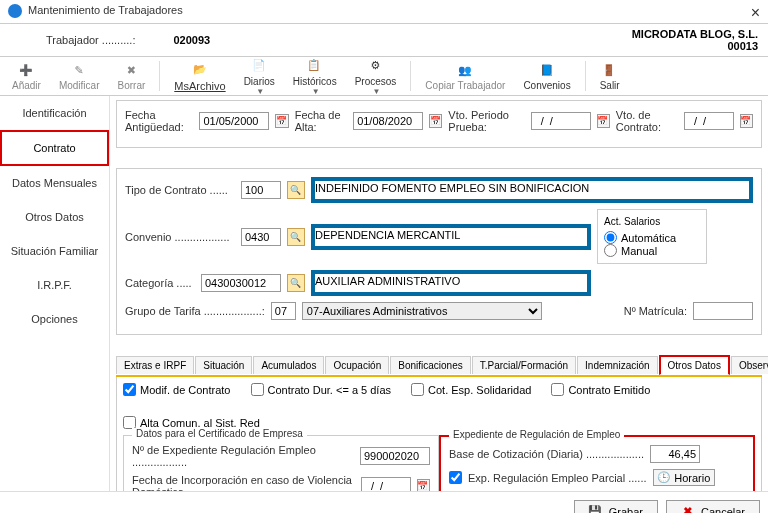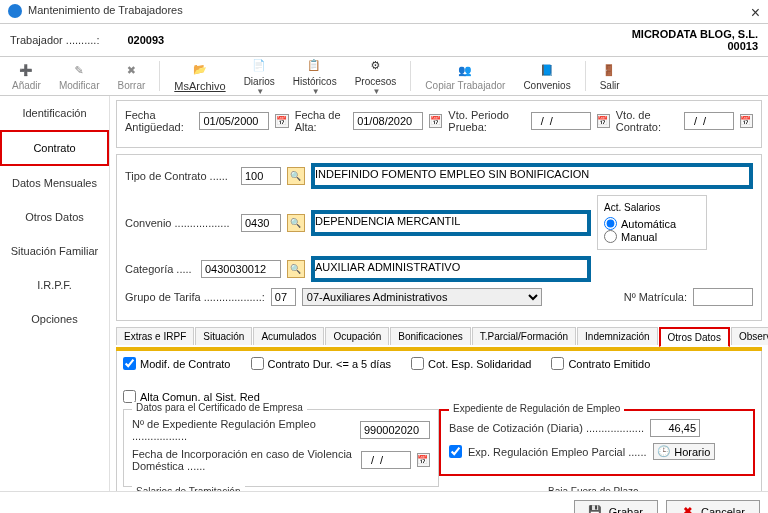--- a/index.html
+++ b/index.html
@@ -2,45 +2,45 @@
 <html><head>
 <meta charset="utf-8">
 <style>
 * { box-sizing: border-box; margin: 0; padding: 0; font-family: Tahoma, Arial, sans-serif; font-size: 11px; }
 body { background: #fff; width: 768px; height: 513px; overflow: hidden; }
 .titlebar { display: flex; align-items: flex-start; padding: 4px 8px; border-bottom: 1px solid #ccc; height: 24px; }
 .titlebar .icon { width: 14px; height: 14px; border-radius: 50%; background: #1e7bd8; margin-right: 6px; }
 .titlebar .title { flex: 1; color: #333; }
 .titlebar .close { font-size: 16px; color: #333; cursor: pointer; }
 .headerrow { display: flex; padding: 4px 10px; align-items: center; }
-.headerrow .left { flex: 1; display: flex; gap: 28px; align-items: flex-start; }
+.headerrow .left { flex: 1; display: flex; gap: 38px; align-items: flex-start; margin-left: 36px; }
 .headerrow .right { text-align: right; font-weight: bold; }
 .toolbar { display: flex; border-top: 1px solid #ccc; border-bottom: 1px solid #ccc; padding: 2px 4px; align-items: center; height: 40px; gap: 2px; }
 .tbitem { display: flex; flex-direction: column; align-items: center; padding: 2px 8px; color: #888; cursor: pointer; }
 .tbitem.active { color: #333; }
 .tbitem .ticon { width: 18px; height: 18px; display: flex; align-items: center; justify-content: center; }
 .tbitem .tlabel { font-size: 10px; margin-top: 1px; }
 .tbsep { width: 1px; height: 30px; background: #ddd; margin: 0 4px; }
 .dd { font-size: 8px; color: #666; margin-left: 2px; }
 .mainrow { display: flex; height: 395px; }
 .sidenav { width: 110px; border-right: 1px solid #e0e0e0; }
 .sidenav .navitem { padding: 10px 8px; border: 1px solid transparent; color: #333; text-align: center; cursor: pointer; }
 .sidenav .navitem.sel { border: 2px solid #d00; color: #000; }
 .content { flex: 1; padding: 4px 6px; overflow: hidden; }
-.fieldset { border: 1px solid #ccc; padding: 8px; margin-bottom: 6px; position: relative; }
+.fieldset { border: 1px solid #ccc; padding: 8px; margin-bottom: 20px; position: relative; }
 .fieldset.red { border: 2px solid #d00; }
 .fieldset .legend { position: absolute; top: -8px; left: 8px; background: #fff; padding: 0 4px; font-size: 10px; color: #333; }
 .row { display: flex; align-items: center; gap: 6px; margin-bottom: 6px; }
 .lbl { color: #333; }
 input[type=text] { border: 1px solid #999; padding: 1px 3px; height: 18px; font-size: 11px; }
 .dateico { width: 14px; height: 14px; border: 1px solid #999; background: #f5f5f5; display: inline-flex; align-items: center; justify-content: center; font-size: 9px; cursor: pointer; }
 .lookupico { width: 18px; height: 18px; background: #ffe9a8; border: 1px solid #c9a050; display: inline-flex; align-items: center; justify-content: center; font-size: 9px; cursor: pointer; }
 .longtxt { border: 4px solid #0369a1; padding: 1px 0; height: 26px; background: #fff; flex: 1; }
 select { border: 1px solid #999; height: 18px; font-size: 11px; }
-.tabsrow { display: flex; border-bottom: 4px solid #eab308; margin: 6px 0 0 0; align-items: flex-start; }
+.tabsrow { display: flex; border-bottom: 2px solid #eab308; margin: 6px 0 0 0; align-items: center; }
 .tab { border: 1px solid #ccc; border-bottom: none; padding: 3px 7px; margin-right: 1px; background: #f5f5f5; cursor: pointer; font-size: 10px; white-space: nowrap; }
 .tab.sel { background: #fff; border: 2px solid #d00; border-bottom: 1px solid #fff; }
 .tabbody { border: 1px solid #ccc; border-top: none; padding: 6px; }
 .chkrow { display: flex; gap: 20px; margin-bottom: 6px; flex-wrap: wrap; }
 .chk { display: flex; align-items: center; gap: 4px; }
 .two { display: flex; gap: 0; }
 .col { flex: 1; }
 .footer { display: flex; justify-content: flex-end; padding: 8px; gap: 8px; border-top: 1px solid #ddd; }
 .btn { border: 1px solid #999; background: #f5f5f5; padding: 4px 14px; display: flex; align-items: center; gap: 6px; cursor: pointer; }
 .btn .bicon { width: 14px; height: 14px; }

